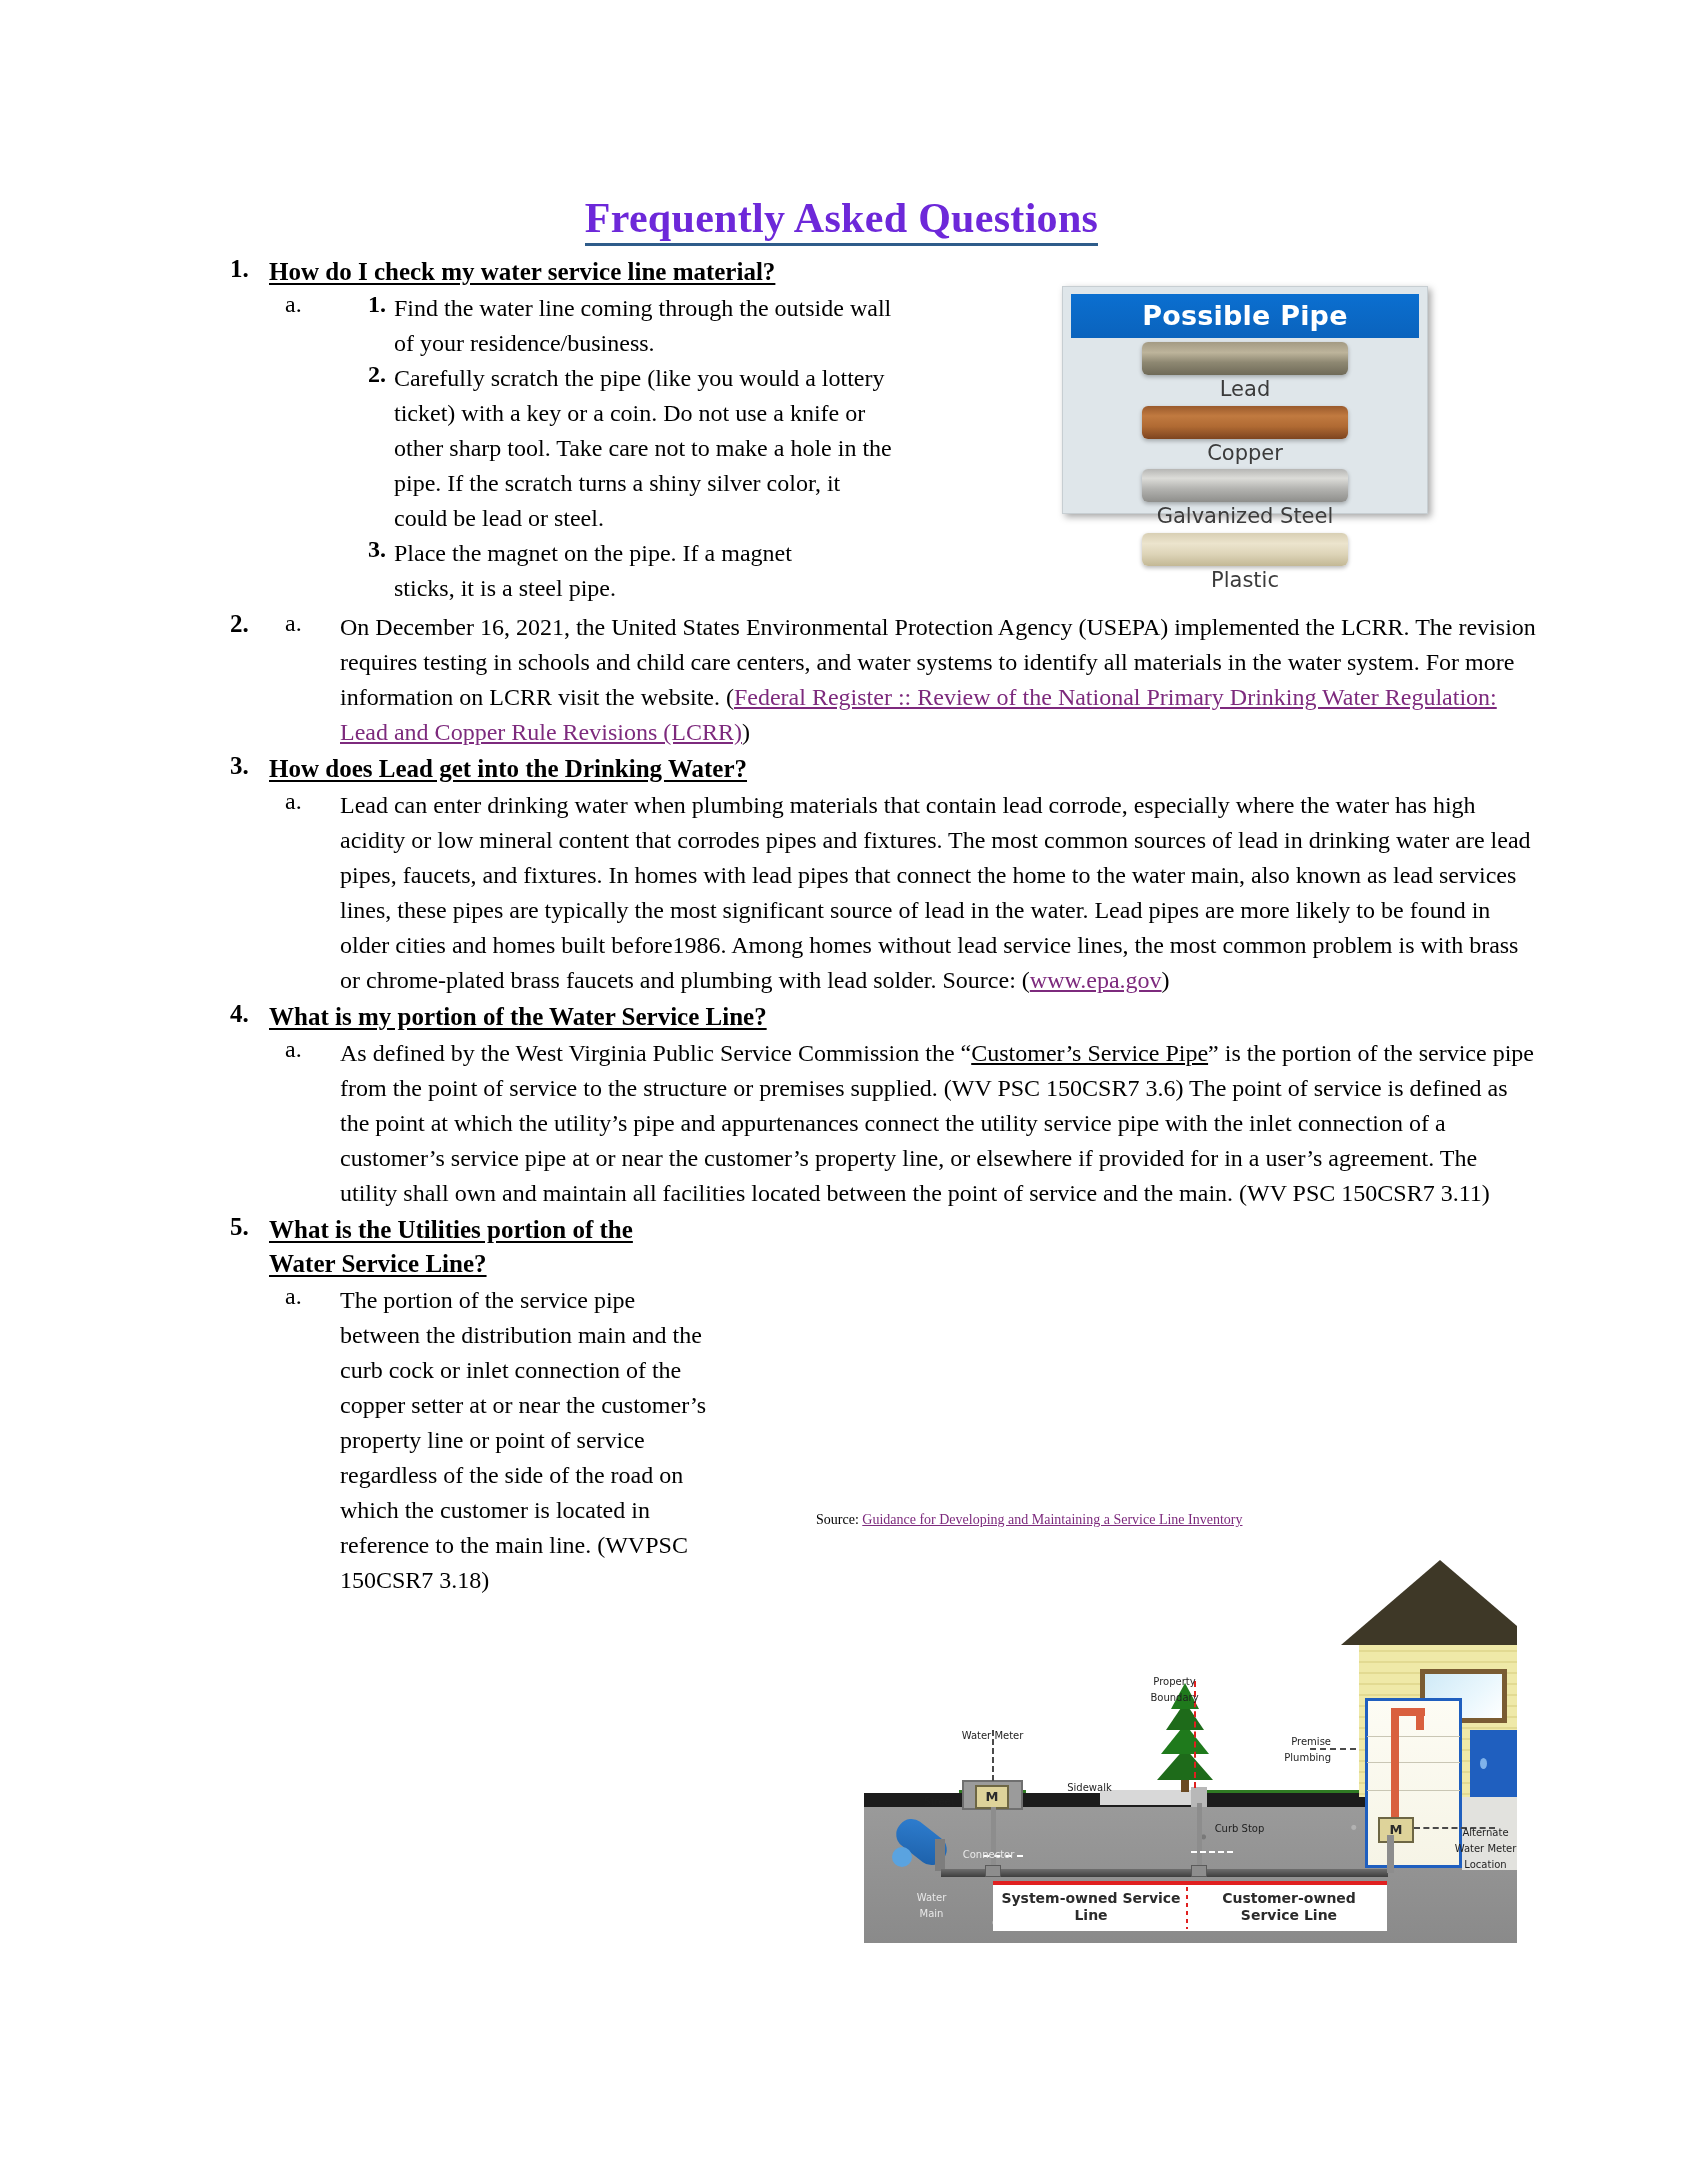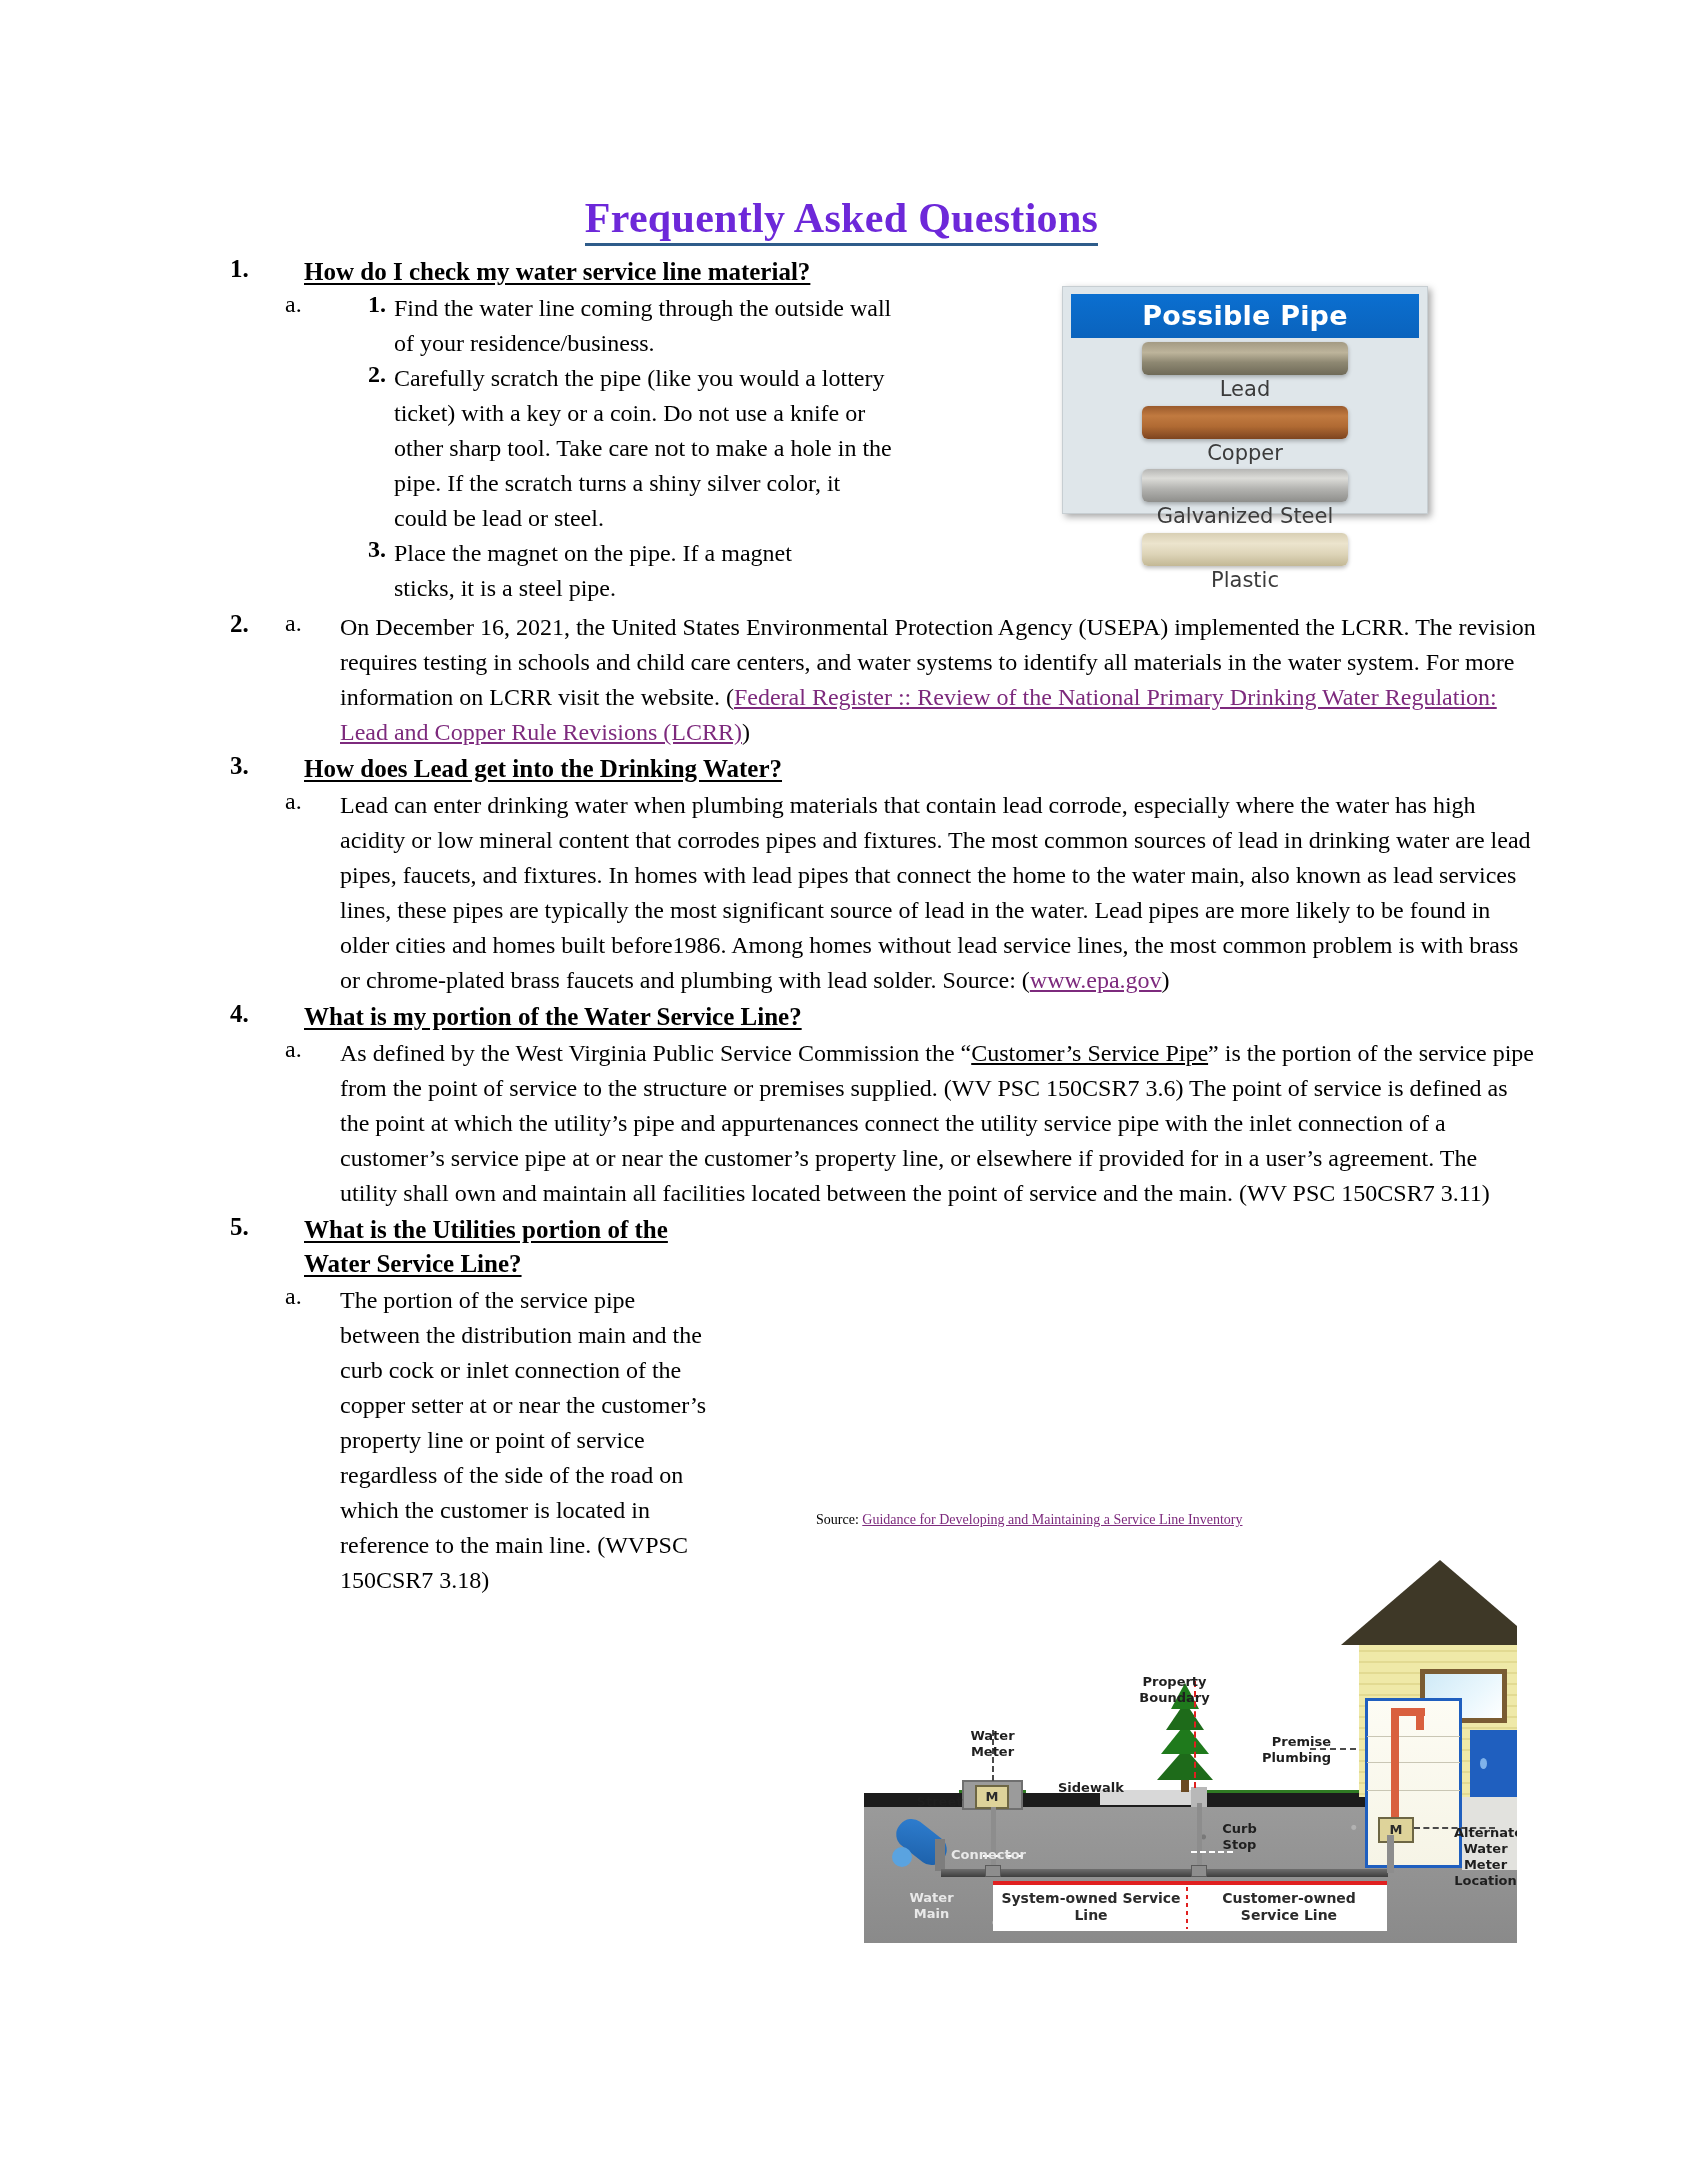--- a/index.html
+++ b/index.html
@@ -48,21 +48,21 @@
   .q-item { position: relative; }
   .q-num {
     position: absolute;
     left: 0;
     width: 42px;
     text-align: left;
     font-size: 25px;
     font-weight: bold;
   }
   .q-head {
-    margin-left: 74px;
+    margin-left: 39px;
     font-size: 25px;
     font-weight: bold;
     line-height: 34px;
   }
   .q-head u { text-decoration: underline; text-underline-offset: 3px; }
 
   .a-item {
     position: relative;
     margin-left: 55px;
     margin-top: 2px;
@@ -255,21 +255,21 @@
   .dg-trunk { position:absolute; left:317px; top:232px; width:8px; height:18px; background:#6b4a23; }
   .dg-redline { position:absolute; left:129px; top:339px; width:394px; height:4px; background:#e02020; }
   .dg-ownbox { position:absolute; left:129px; top:343px; width:394px; height:46px; background:#ffffff; }
   .dg-own-divider { position:absolute; left:322px; top:345px; width:2px; height:42px; background:repeating-linear-gradient(180deg,#e02020 0 4px, transparent 4px 8px); }
   .dg-ownlbl {
     position:absolute; top:348px; width:188px; text-align:center;
     font-size:14px; font-weight:bold; color:#2b2b2b; line-height:17px;
   }
   .dg-lbl {
     position:absolute;
-    font-size:13px; font-weight:bold; color:#2b2b2b; line-height:16px;
+    font-size:10px; font-weight:normal; color:#2b2b2b; line-height:16px;
   }
   .dg-lbl.light { color:#e8e8e8; }
   .dg-lbl.dark { color:#1f1f1f; }
   .dg-dash-v { position:absolute; width:0; border-left:2px dashed #4a4a4a; }
   .dg-dash-v.red { border-left-color:#e02020; }
   .dg-dash-h { position:absolute; height:0; border-top:2px dashed #4a4a4a; }
   .dg-dash-h.white { border-top-color:#ffffff; }
 </style>
 </head>
 <body>

